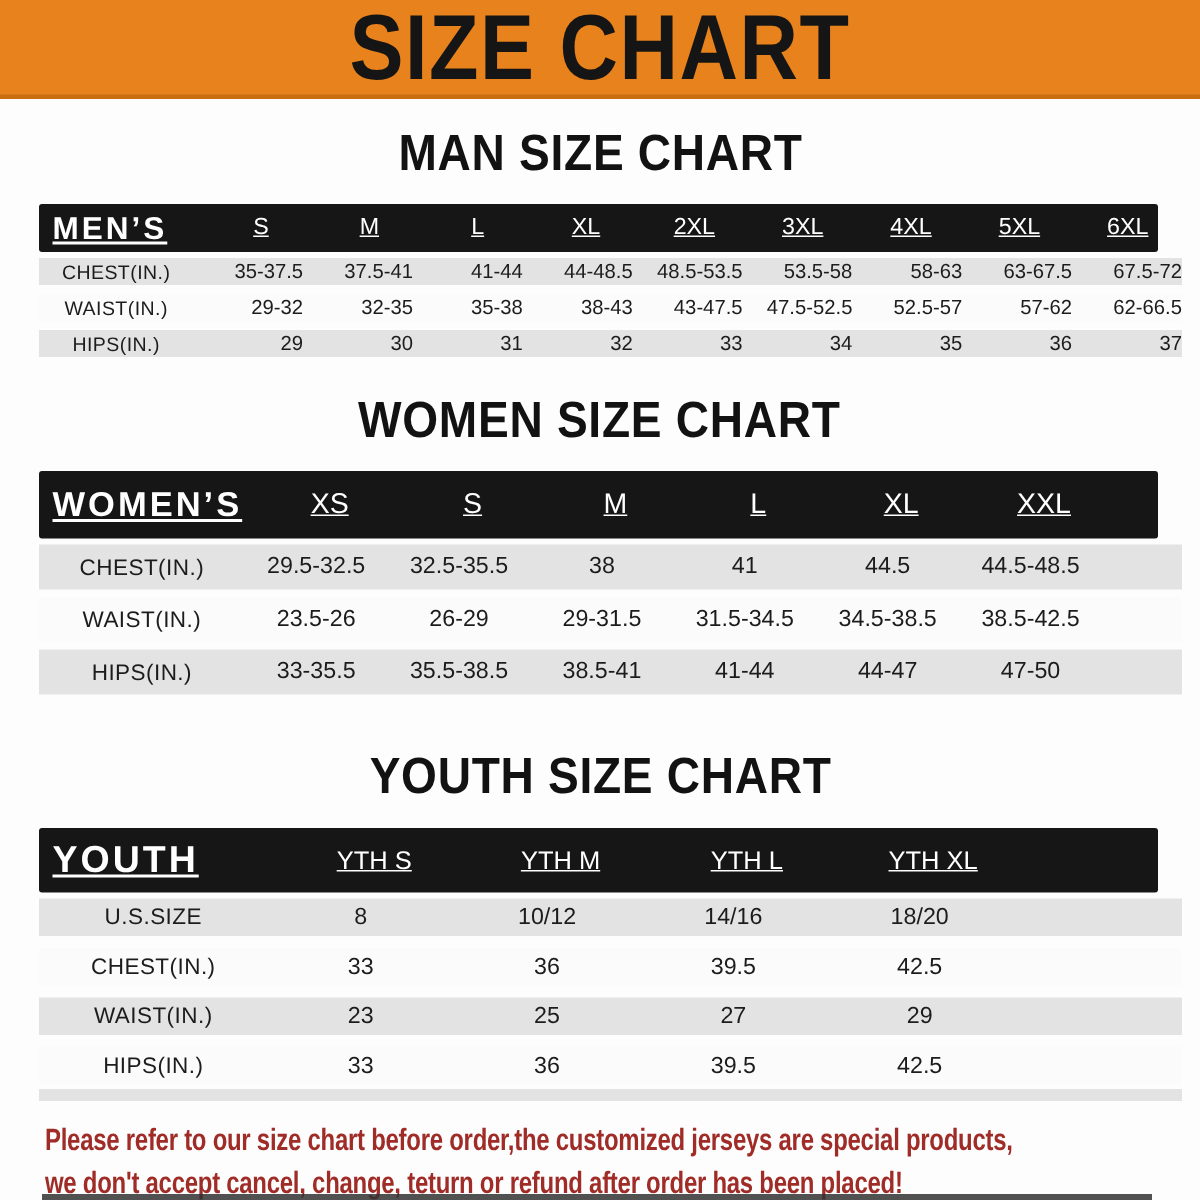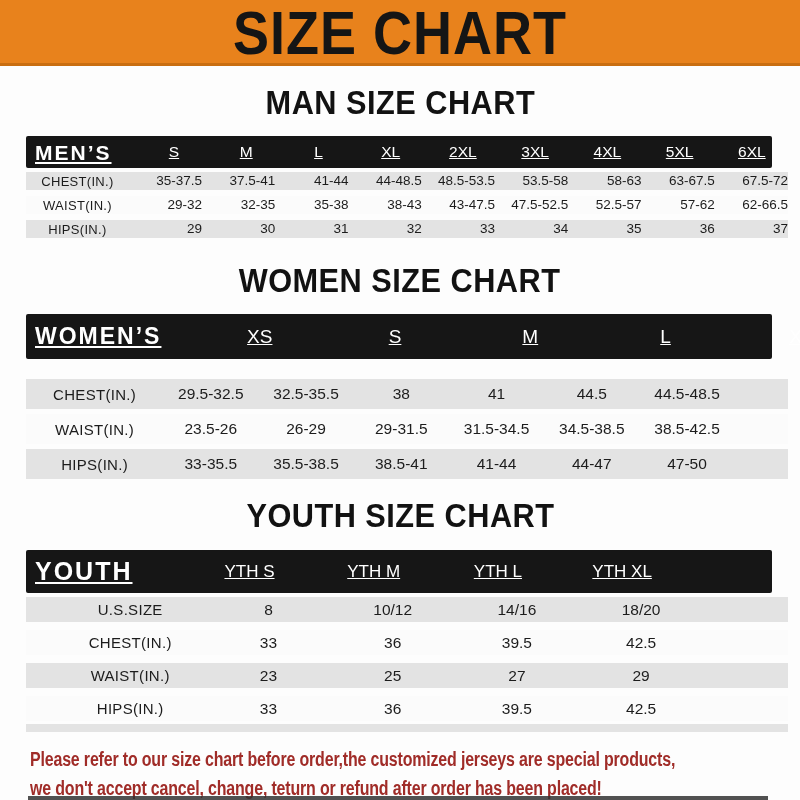--- a/index.html
+++ b/index.html
@@ -19,21 +19,21 @@
     color:#151515;letter-spacing:1px;transform:scale(1,1.14);
   }
   
   .section-title{
     text-align:center;margin:0;font-weight:700;color:#121212;
     font-size:32px;line-height:33px;letter-spacing:.5px;
   }
   .section-title .tt{display:inline-block;transform:scale(.96,1.06);}
   .size-section.men{margin-top:20px;}
   .size-section.women{margin-top:26px;}
-  .size-section.youth{margin-top:20px;}
+  .size-section.youth{margin-top:38px;}
   .men .section-title{margin-bottom:17px;}
   .women .section-title{margin-bottom:17px;}
   .youth .section-title{margin-bottom:18px;}
 
   .table{width:762px;margin-left:26px;}
   .thead{position:relative;display:flex;align-items:center;}
   .thead::before{
     content:"";position:absolute;top:0;bottom:0;left:0;right:16px;
     background:var(--bar-bg,#161616);border-radius:2px;
   }
@@ -49,34 +49,34 @@
 
   
   .men .thead{height:32px;margin-bottom:4px;}
   .men .tlabel{flex:0 0 13.5%;font-size:21px;}
   .men .tcol{flex:1;font-size:15.5px;}
   .men .trow{height:18px;margin-bottom:6px;}
   .men .rlabel{flex:0 0 13.5%;font-size:13px;}
   .men .tcell{flex:1;font-size:13.5px;text-align:right;}
 
   
-  .women .thead{height:45px;margin-bottom:20px;gap:40px;}
+  .women .thead{height:45px;margin-bottom:4px;}
   .women .tlabel{flex:0 0 18%;font-size:23px;}
   .women .tcol{flex:0 0 12.5%;font-size:19px;}
   .women .trow{height:30px;margin-bottom:5px;}
   .women .rlabel{flex:0 0 18%;font-size:15px;}
   .women .tcell{flex:0 0 12.5%;font-size:15.5px;}
 
   
   .youth .thead{height:43px;margin-bottom:4px;}
   .youth .tlabel{flex:0 0 20%;font-size:25px;}
   .youth .tcol{flex:0 0 16.3%;font-size:17px;}
   .youth .trow{height:25px;margin-bottom:8px;}
   .youth .trow:last-of-type{margin-bottom:3px;}
-  .youth .rlabel{flex:0 0 20%;font-size:15px;padding-left:28px;}
+  .youth .rlabel{flex:0 0 20%;font-size:15px;}
   .youth .tcell{flex:0 0 16.3%;font-size:15.5px;}
   .youth .table::after{content:"";display:block;height:8px;background:var(--row-gray,#E3E3E3);}
 
   
   .footer{margin:12px 0 0 30px;color:var(--note-red,#A02C28);}
   .footer p{
     margin:0;font-size:19px;font-weight:700;line-height:29px;white-space:nowrap;
     letter-spacing:-.2px;transform:scale(.84,1.08);transform-origin:left center;
   }
   .bottom-edge{

